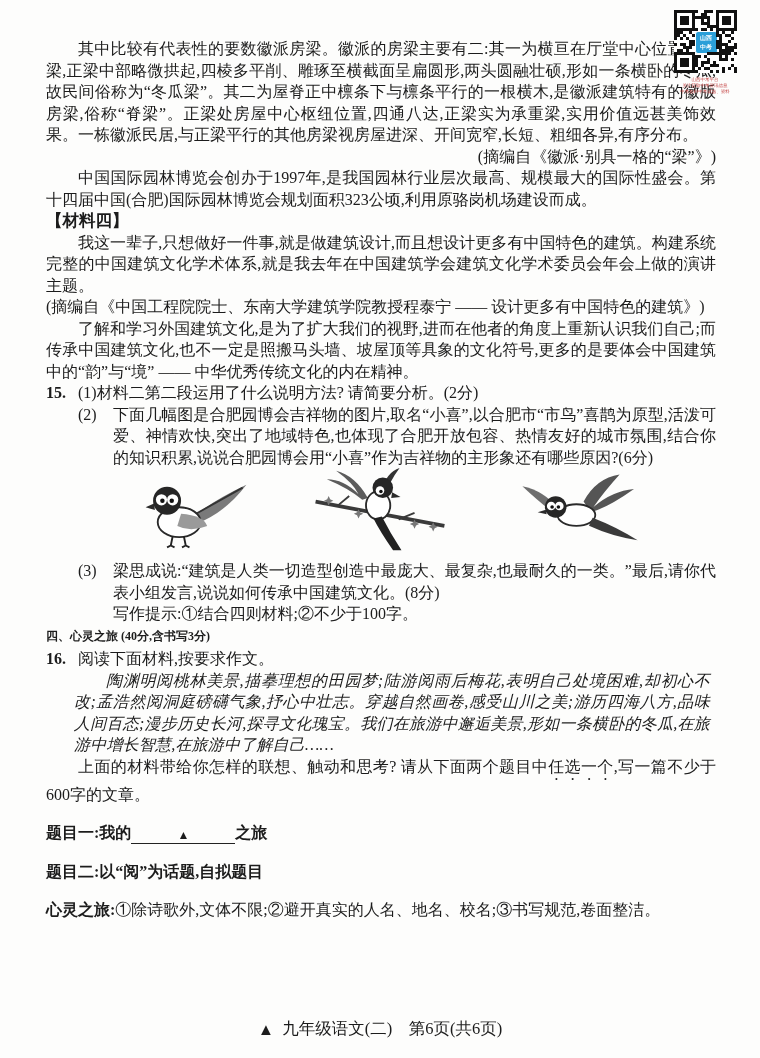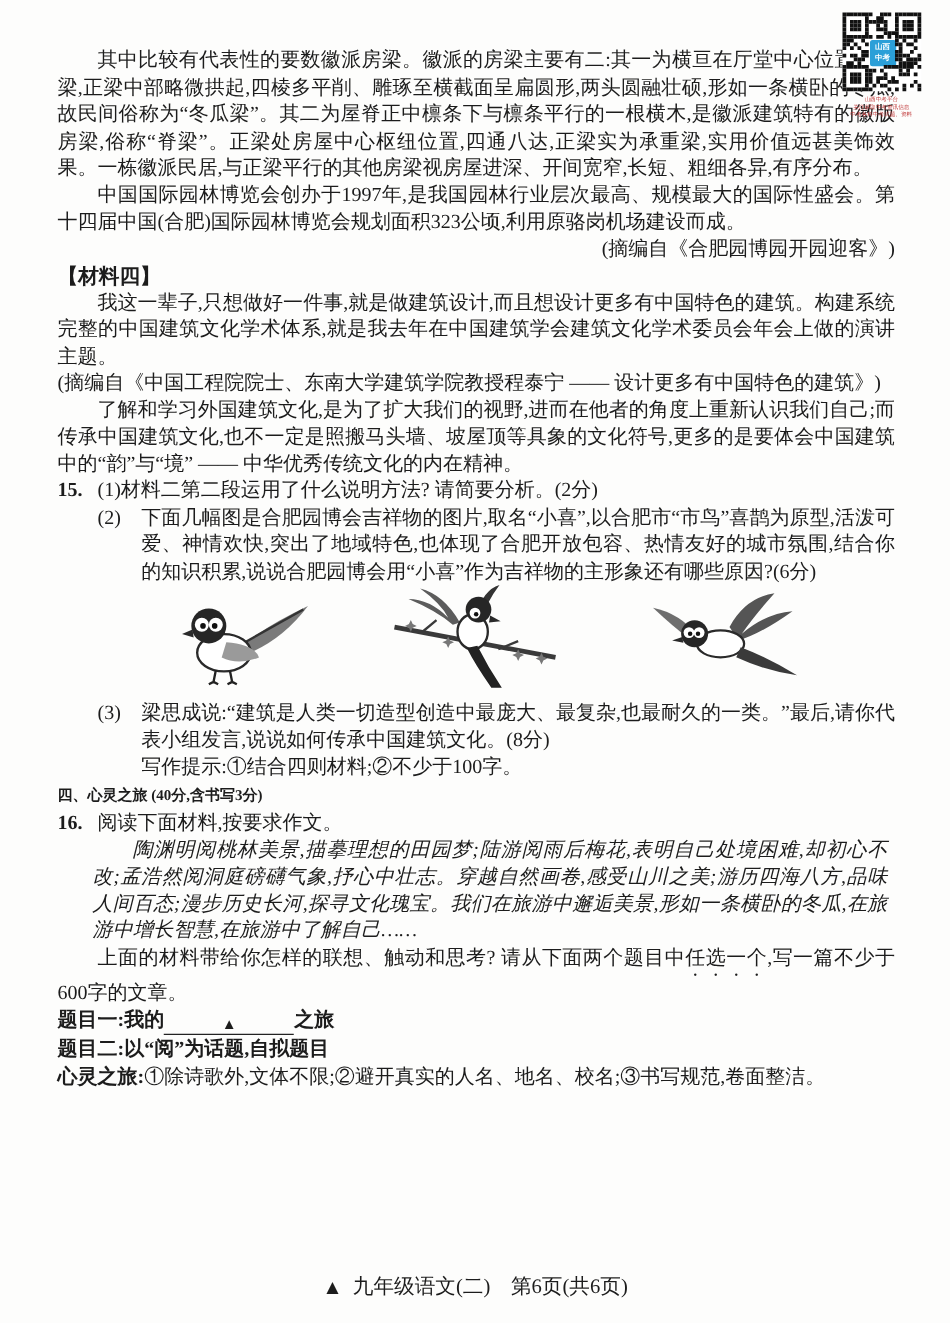--- a/index.html
+++ b/index.html
@@ -16,21 +16,21 @@
   .qrow{display:flex;margin:0;}
   .qnum{flex:none;width:32px;font-weight:bold;}
   .qsub{display:flex;margin-left:32px;}
   .qlabel{flex:none;width:35px;}
   .qtext{flex:1;text-align:justify;}
   .hint-indent{margin-left:67px;}
   .sec-header{font-weight:bold;font-size:12px;margin:1px 0;}
   .kai{font-style:italic;margin:0 6px 0 28px;text-align:justify;letter-spacing:.2px;}
   .emph{-webkit-text-emphasis:filled dot;-webkit-text-emphasis-position:under;
         text-emphasis:filled dot;text-emphasis-position:under left;}
-  .title-line{font-weight:bold;margin:1px 0;}
+  .title-line{font-weight:bold;margin:17px 0;}
   .blank{display:inline-block;width:104px;border-bottom:1.6px solid #222;
          text-align:center;font-size:12px;line-height:15px;vertical-align:bottom;}
   .hint-line{margin:0;}
   .hint-label{font-weight:bold;}
   .mascot-row{display:flex;justify-content:center;align-items:center;
               gap:58px;height:88px;margin:2px 0 2px 20px;}
   .footer{position:absolute;left:0;right:0;top:1018px;text-align:center;
           font-size:16.5px;}
   .footer .logo{display:inline-block;vertical-align:-1px;margin-right:4px;}
   
@@ -44,23 +44,23 @@
            align-items:center;justify-content:center;}
   .qr-caption{margin-top:4px;color:#c03a3a;font-size:4.5px;line-height:6px;
               font-family:"Liberation Sans",sans-serif;white-space:nowrap;}
 </style>
 </head>
 <body>
 
 <div class="page">
 
   <p class="para indent">其中比较有代表性的要数徽派房梁。徽派的房梁主要有二:其一为横亘在厅堂中心位置的正梁,正梁中部略微拱起,四棱多平削、雕琢至横截面呈扁圆形,两头圆融壮硕,形如一条横卧的冬瓜,故民间俗称为“冬瓜梁”。其二为屋脊正中檩条下与檩条平行的一根横木,是徽派建筑特有的徽版房梁,俗称“脊梁”。正梁处房屋中心枢纽位置,四通八达,正梁实为承重梁,实用价值远甚美饰效果。一栋徽派民居,与正梁平行的其他房梁视房屋进深、开间宽窄,长短、粗细各异,有序分布。</p>
+  <p class="attr">(摘编自《徽派·别具一格的“梁”》)</p>
 
   <p class="para indent">中国国际园林博览会创办于1997年,是我国园林行业层次最高、规模最大的国际性盛会。第十四届中国(合肥)国际园林博览会规划面积323公顷,利用原骆岗机场建设而成。</p>
-  <p class="attr">(摘编自《合肥园博园开园迎客》)</p>
 
   <p class="mat-header">【材料四】</p>
   <p class="para indent">我这一辈子,只想做好一件事,就是做建筑设计,而且想设计更多有中国特色的建筑。构建系统完整的中国建筑文化学术体系,就是我去年在中国建筑学会建筑文化学术委员会年会上做的演讲主题。</p>
   <p class="para">(摘编自《中国工程院院士、东南大学建筑学院教授程泰宁 —— 设计更多有中国特色的建筑》)</p>
   <p class="para indent">了解和学习外国建筑文化,是为了扩大我们的视野,进而在他者的角度上重新认识我们自己;而传承中国建筑文化,也不一定是照搬马头墙、坡屋顶等具象的文化符号,更多的是要体会中国建筑中的“韵”与“境” —— 中华优秀传统文化的内在精神。</p>
 
   <div class="qrow">
     <span class="qnum">15.</span>
     <span class="qtext">(1)材料二第二段运用了什么说明方法? 请简要分析。(2分)</span>
   </div>

